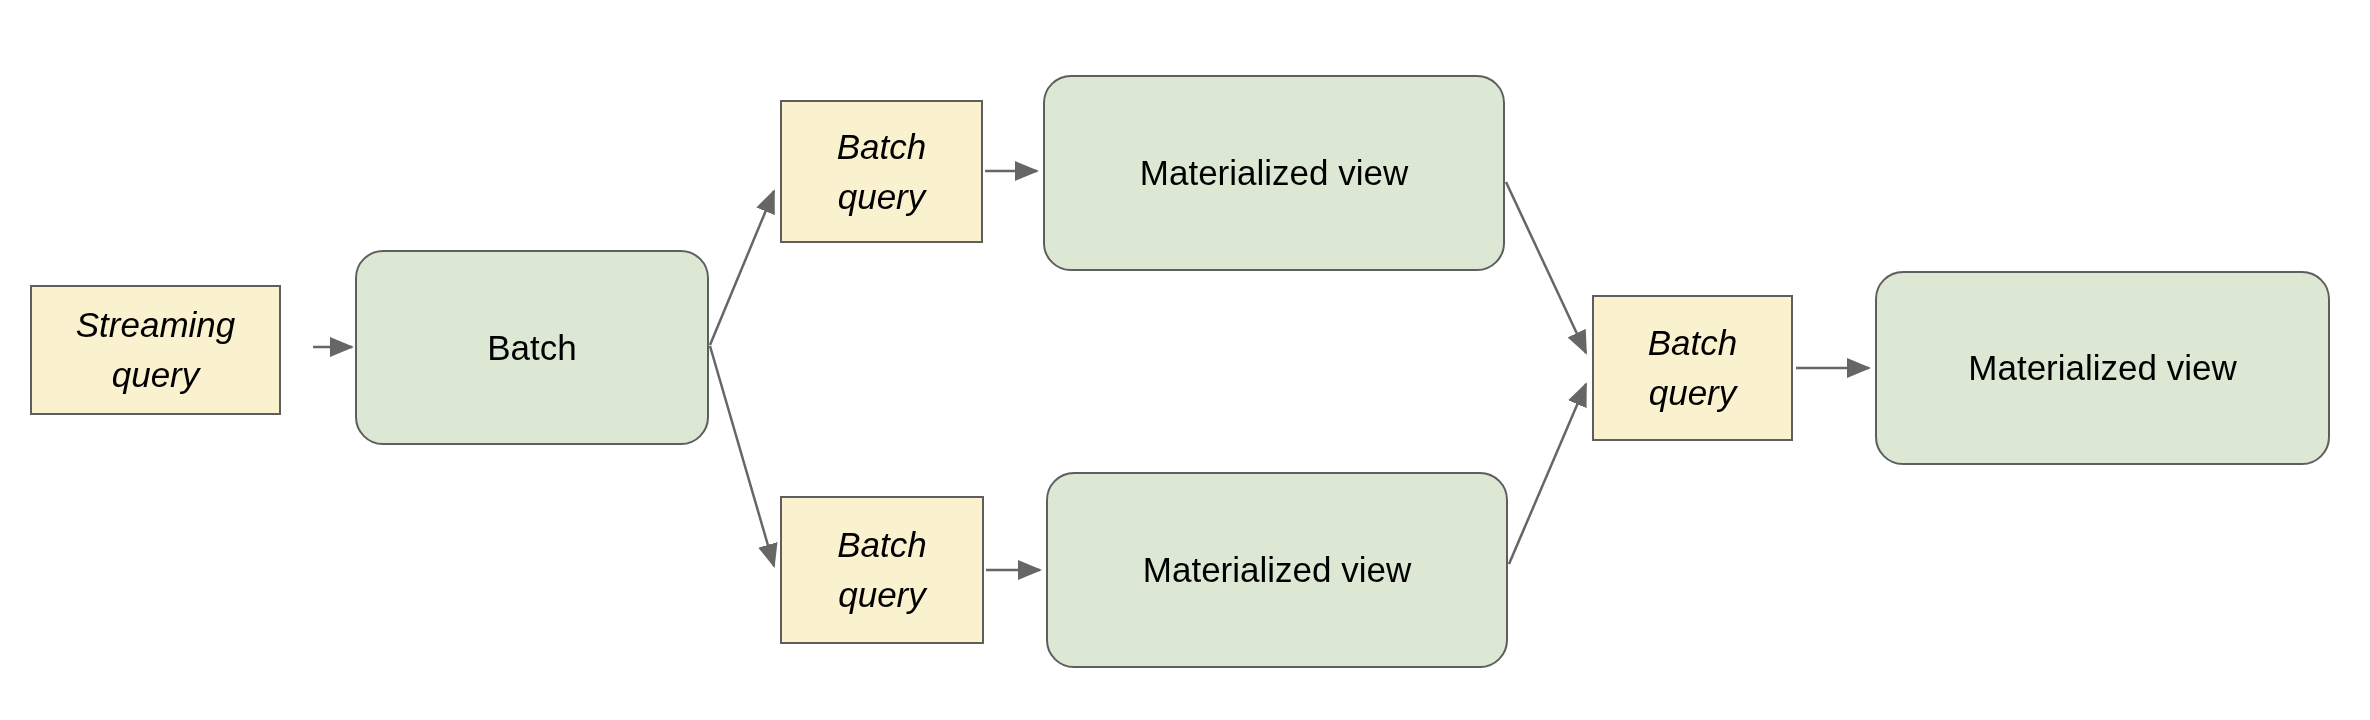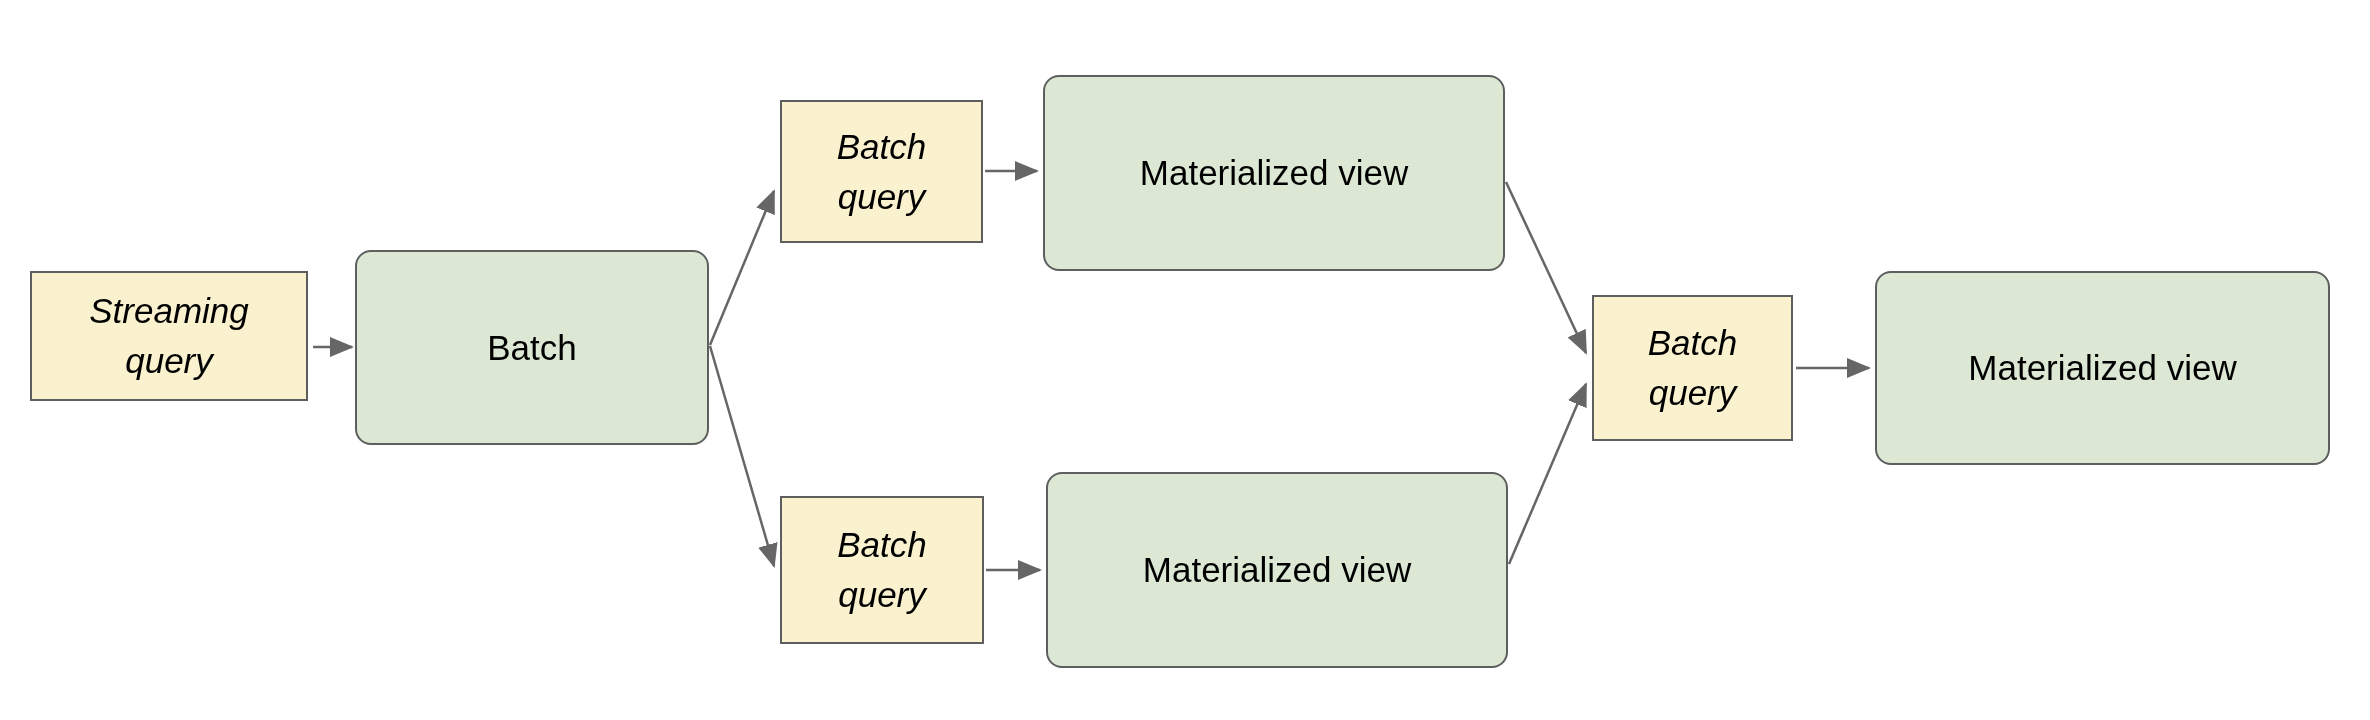--- a/index.html
+++ b/index.html
@@ -28,21 +28,21 @@
     box-sizing:border-box;
     color:var(--text);
   }
   .node.query{
     background:var(--query-fill);
     border:2.5px solid var(--shape-border);
   }
   .node.view{
     background:var(--view-fill);
     border:2.5px solid var(--shape-border);
-    border-radius:16px;
+    border-radius:28px;
   }
   
   .node.query .label{display:inline-block;max-width:178px;font-style:italic;}
   .node.view .label{display:inline-block;white-space:nowrap;}
 </style>
 </head>
 <body>
 
 <div class="stage">
 
@@ -55,21 +55,21 @@
     <line x1="313" y1="347" x2="352" y2="347" stroke="#666666" stroke-width="2.5" marker-end="url(#arrowhead)"></line>
     <line x1="710" y1="345" x2="774" y2="191" stroke="#666666" stroke-width="2.5" marker-end="url(#arrowhead)"></line>
     <line x1="710" y1="346" x2="774" y2="566" stroke="#666666" stroke-width="2.5" marker-end="url(#arrowhead)"></line>
     <line x1="985" y1="171" x2="1037" y2="171" stroke="#666666" stroke-width="2.5" marker-end="url(#arrowhead)"></line>
     <line x1="986" y1="570" x2="1040" y2="570" stroke="#666666" stroke-width="2.5" marker-end="url(#arrowhead)"></line>
     <line x1="1506" y1="182" x2="1586" y2="353" stroke="#666666" stroke-width="2.5" marker-end="url(#arrowhead)"></line>
     <line x1="1509" y1="564" x2="1586" y2="384" stroke="#666666" stroke-width="2.5" marker-end="url(#arrowhead)"></line>
     <line x1="1796" y1="368" x2="1869" y2="368" stroke="#666666" stroke-width="2.5" marker-end="url(#arrowhead)"></line>
   </svg>
 
-  <div class="node query" style="left:30px;top:271px;width:278px;height:130px">
+  <div class="node query" style="left:30px;top:285px;width:251px;height:130px">
     <span class="label">Streaming query</span>
   </div>
 
   <div class="node view" style="left:355px;top:250px;width:354px;height:195px">
     <span class="label">Batch</span>
   </div>
 
   <div class="node query" style="left:780px;top:100px;width:203px;height:143px">
     <span class="label">Batch query</span>
   </div>

